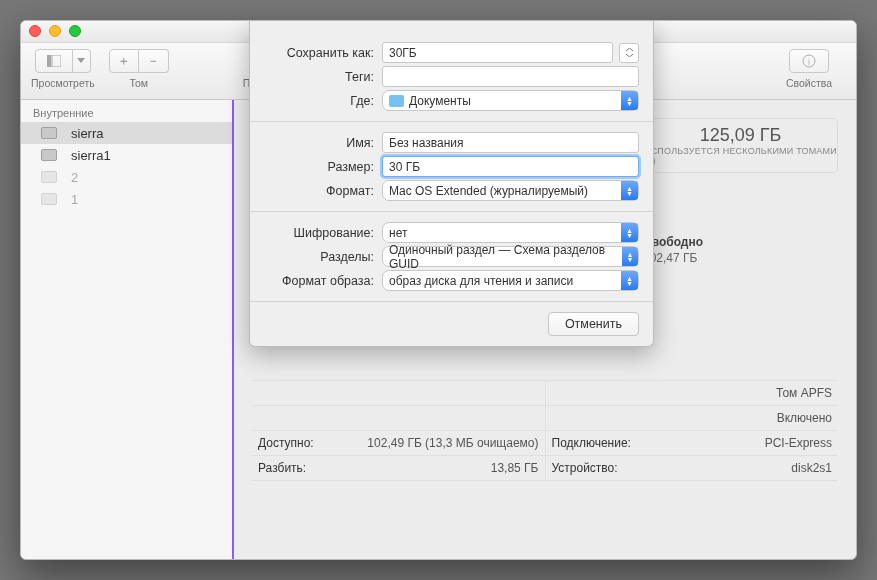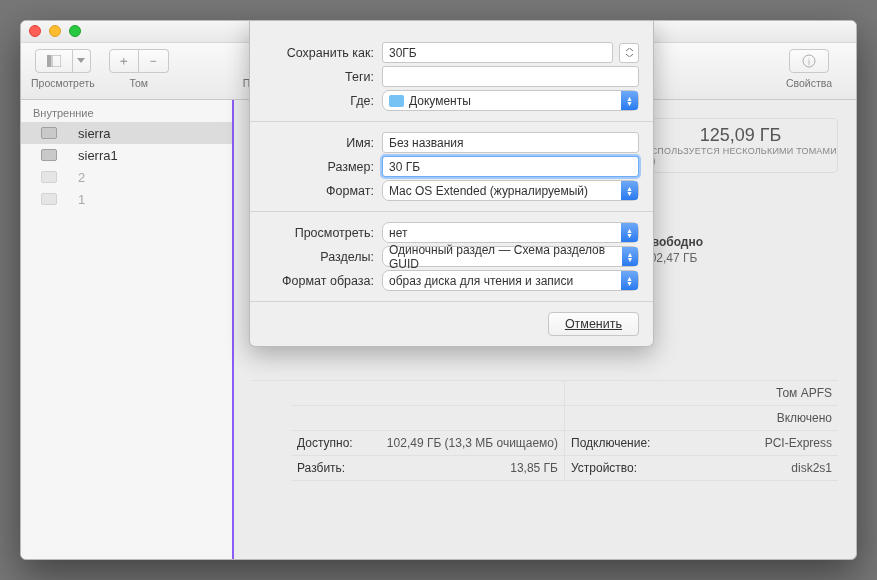--- a/index.html
+++ b/index.html
@@ -15,49 +15,49 @@
 .tb-group { display:flex; flex-direction:column; align-items:center; margin-right:14px; }
 .tb-btn { height:24px; background:linear-gradient(#fcfcfc,#f1f1f1); border:1px solid #c9c9c9; border-radius:4px; display:flex; align-items:center; justify-content:center; min-width:38px; color:#8a8a8a; font-size:13px;}
 .tb-seg { display:flex; }
 .tb-seg .tb-btn:first-child{border-radius:4px 0 0 4px;}
 .tb-seg .tb-btn:last-child{border-radius:0 4px 4px 0; border-left:none;}
 .tb-label { font-size:10.5px; color:#737373; margin-top:4px; text-align:center;}
 .tb-spacer{flex:1;}
 .body { display:flex; height:calc(100% - 79px);}
 .sidebar { width:213px; background:#f6f6f6; border-right:2px solid #8b5cf6; padding-top:4px;}
 .sb-header { font-size:11px; color:#7a7a7a; font-weight:500; padding:3px 12px;}
-.sb-item { display:flex; align-items:center; font-size:13px; height:22px; padding-left:20px; gap:21px; color:#333;}
+.sb-item { display:flex; align-items:center; font-size:13px; height:22px; padding-left:20px; gap:14px; color:#333;}
 .sb-item.sel { background:#dcdcdc;}
 .sb-item.dim { color:#aaa;}
 .disk-ico { width:16px; height:12px; background:#c9c9c9; border:1px solid #a0a0a0; border-radius:2px; display:inline-block;}
 .disk-ico.dim{background:#e5e5e5;border-color:#d2d2d2;}
 .main { flex:1; padding:20px 18px; position:relative; color:#333;}
 .info-card { position:absolute; right:18px; top:18px; width:195px; height:55px; border:1px solid #dcdcdc; border-radius:4px; display:flex; flex-direction:column; align-items:center; justify-content:center; background:#fff0;}
 .info-cap { font-size:18px; color:#555;}
 .info-sub { font-size:9px; color:#888; letter-spacing:.2px;}
 .stat-block { position:absolute; top:135px; right:18px; width:195px; font-size:12px;}
 .stat-block .l1{font-weight:600; color:#444;}
 .stat-block .l2{color:#666; margin-top:2px;}
 .grid { position:absolute; left:18px; right:18px; top:280px; font-size:12px; color:#333; border-top:1px solid #e0e0e0;}
-.grow { display:flex; border-bottom:1px solid #e0e0e0;margin-left:39px;}
+.grow { display:flex; border-bottom:1px solid #e0e0e0;}
 .gcell { flex:1; display:flex; justify-content:space-between; padding:5px 6px;}
 .gcell:first-child{border-right:1px solid #e0e0e0;}
 .gcell span:last-child{color:#555;}
 .sheet { position:absolute; left:228px; top:0; width:405px; background:#efefef; border:1px solid #bcbcbc; border-top:none; border-radius:0 0 6px 6px; box-shadow:0 8px 24px rgba(0,0,0,.28); z-index:50; padding-bottom:10px; padding-top:18px;}
 .frow { display:flex; align-items:center; margin:3px 14px;}
 .flabel { width:118px; text-align:right; font-size:12.5px; color:#333; padding-right:8px;}
 .finput { flex:1; height:21px; border:1px solid #c7c7c7; border-radius:3px; background:#fff; font-size:12px; padding:0 6px; color:#333;}
 .finput.focus { outline:3px solid rgba(100,170,255,.55); outline-offset:-1px; border-color:#7ab0e8;}
 .fsel { flex:1; height:21px; border:1px solid #c7c7c7; border-radius:7px; background:#fff; font-size:12px; padding:0 6px; color:#333; display:flex; align-items:center; justify-content:space-between; position:relative;}
 .endcap { width:17px; height:100%; background:linear-gradient(#6fa9f8,#2a7bf0); border-radius:0 3px 3px 0; display:flex; flex-direction:column; align-items:center; justify-content:center; margin-right:-6px; color:#fff; font-size:7px; line-height:5px;}
 .disc { width:20px; height:20px; border:1px solid #c7c7c7; border-radius:3px; margin-left:6px; background:#fff; display:flex; align-items:center; justify-content:center; color:#666; font-size:9px;}
 .folder-ico{width:15px;height:12px;background:#76c2f4;border-radius:2px;margin-right:5px;display:inline-block;}
 .sep { height:1px; background:#d3d3d3; margin:10px 0;}
 .btnrow { display:flex; justify-content:flex-end; gap:10px; padding:0 14px; margin-top:8px;}
-.btn { height:14px; padding:11px 16px; font-size:12.5px; border-radius:4px; border:1px solid #c6c6c6; background:linear-gradient(#fdfdfd,#f2f2f2); color:#333; display:flex; align-items:center;text-decoration:underline;}
+.btn { height:14px; padding:11px 16px; font-size:12.5px; border-radius:4px; border:1px solid #c6c6c6; background:linear-gradient(#fdfdfd,#f2f2f2); color:#333; display:flex; align-items:center;}
 .btn.primary { background:linear-gradient(#5ea3f9,#1f72f1); border-color:#1862d8; color:#fff;}
 svg{display:block;}
 </style>
 </head>
 <body>
 
 <div class="window">
 
   <div class="titlebar">
     <div class="traffic">
@@ -261,21 +261,21 @@
     </div>
     <div class="frow">
       <div class="flabel">Формат:</div>
       <div class="fsel">
           <span>Mac OS Extended (журналируемый)</span>
           <div class="endcap">▲<br>▼</div>
         </div>
     </div>
     <div class="sep"></div>
     <div class="frow">
-      <div class="flabel">Просмотреть:</div>
+      <div class="flabel">Шифрование:</div>
       <div class="fsel">
           <span>нет</span>
           <div class="endcap">▲<br>▼</div>
         </div>
     </div>
     <div class="frow">
       <div class="flabel">Разделы:</div>
       <div class="fsel">
           <span>Одиночный раздел — Схема разделов GUID</span>
           <div class="endcap">▲<br>▼</div>

